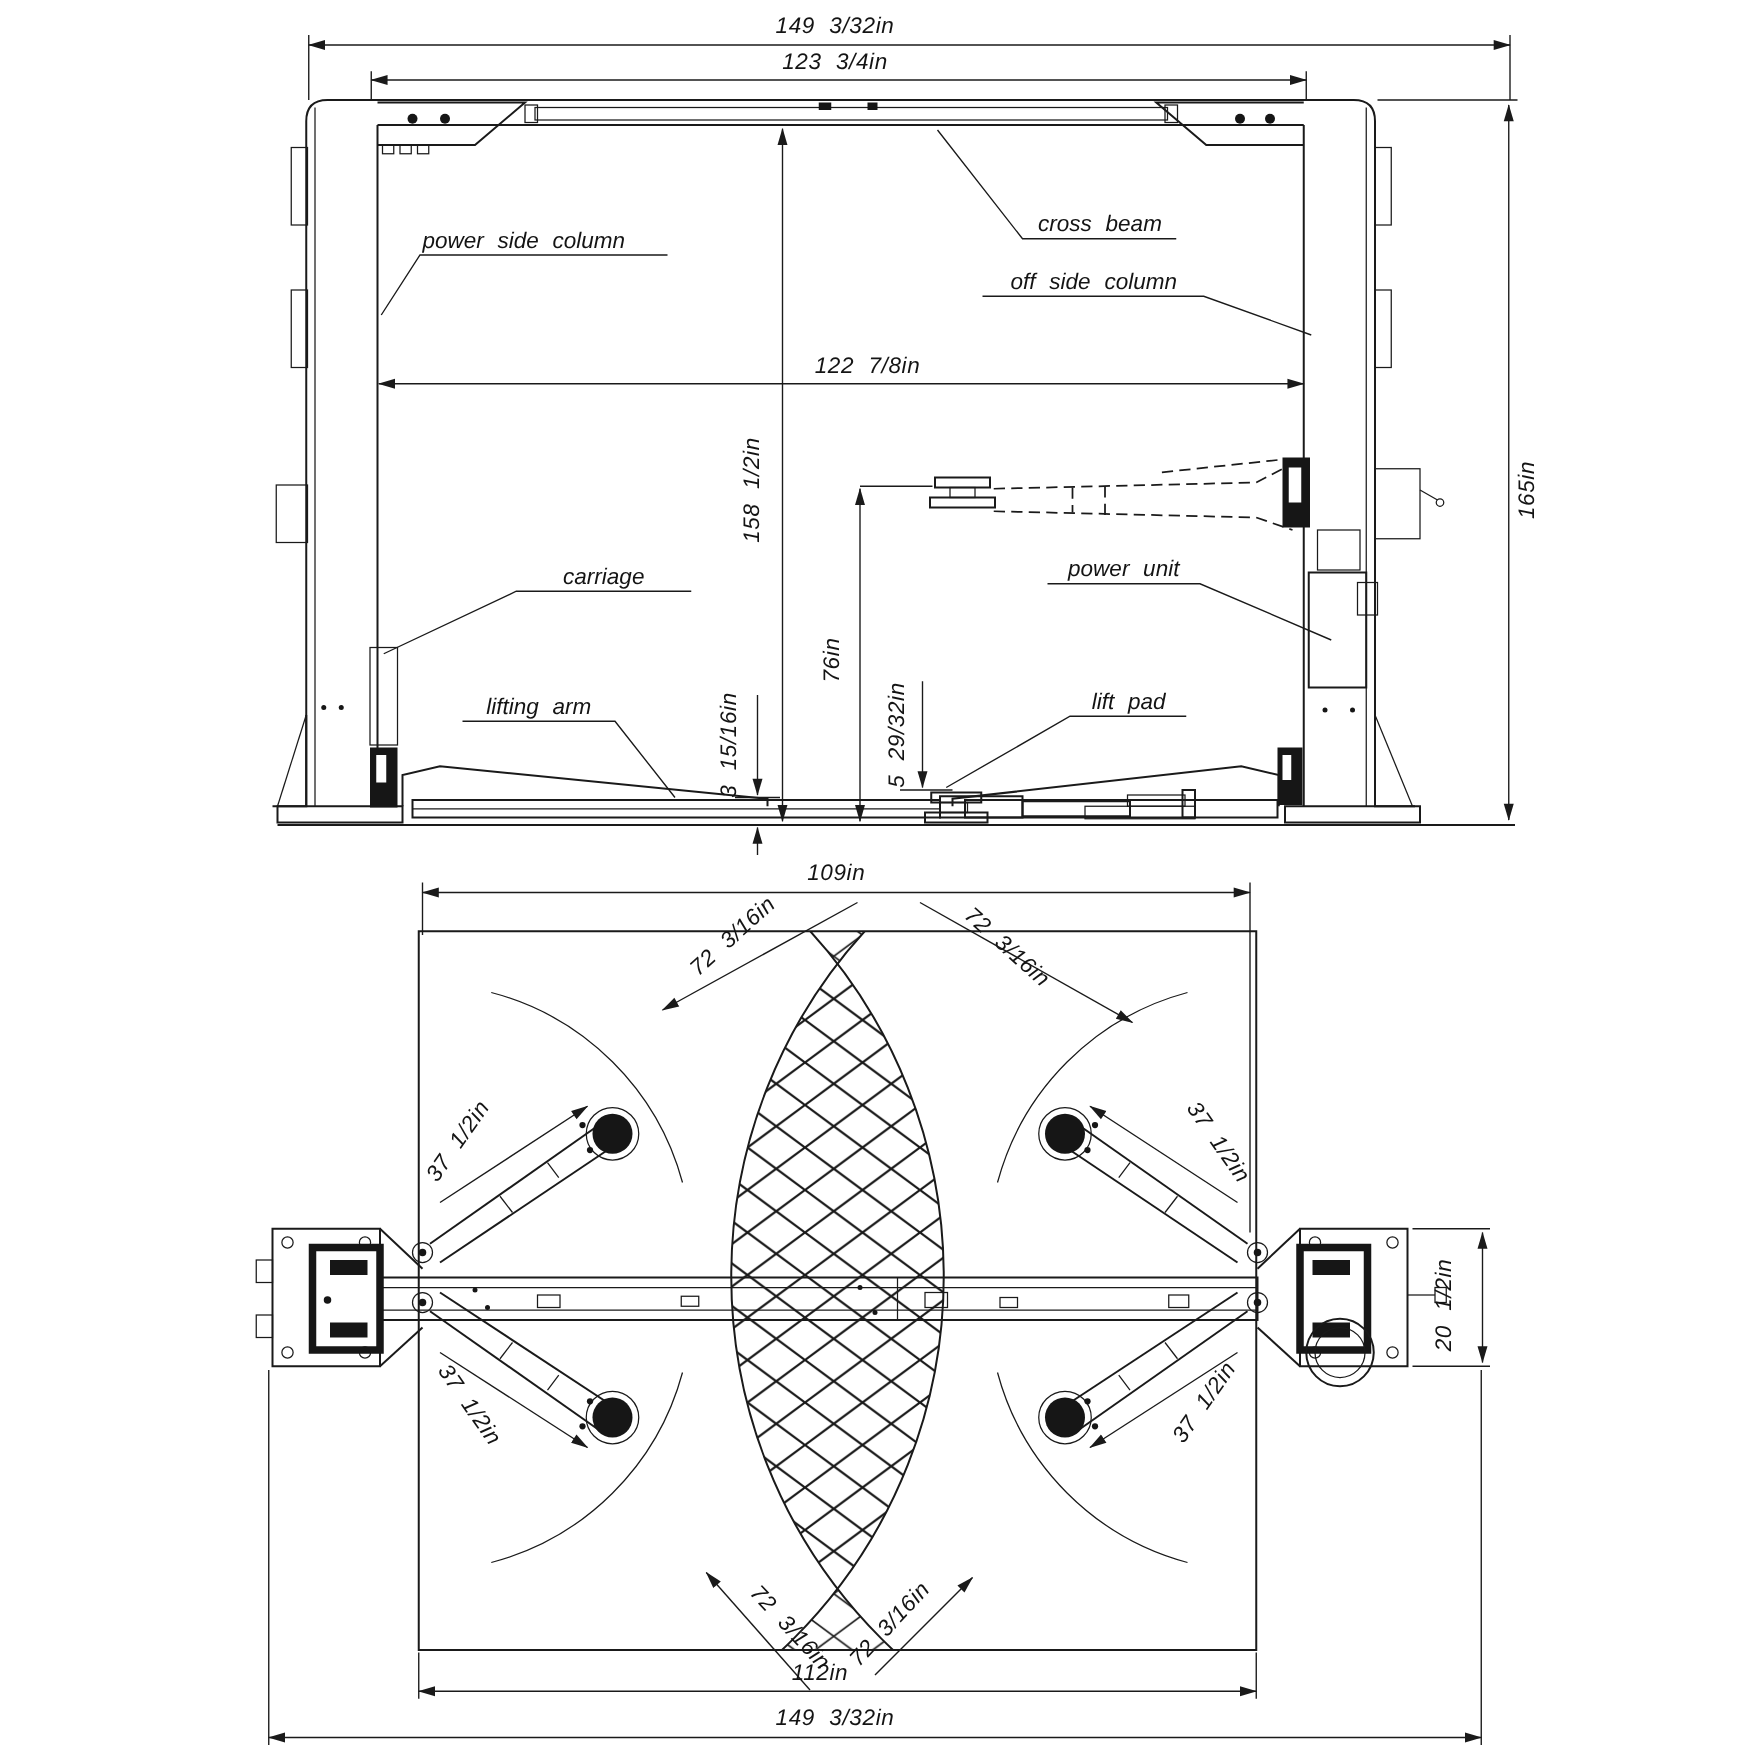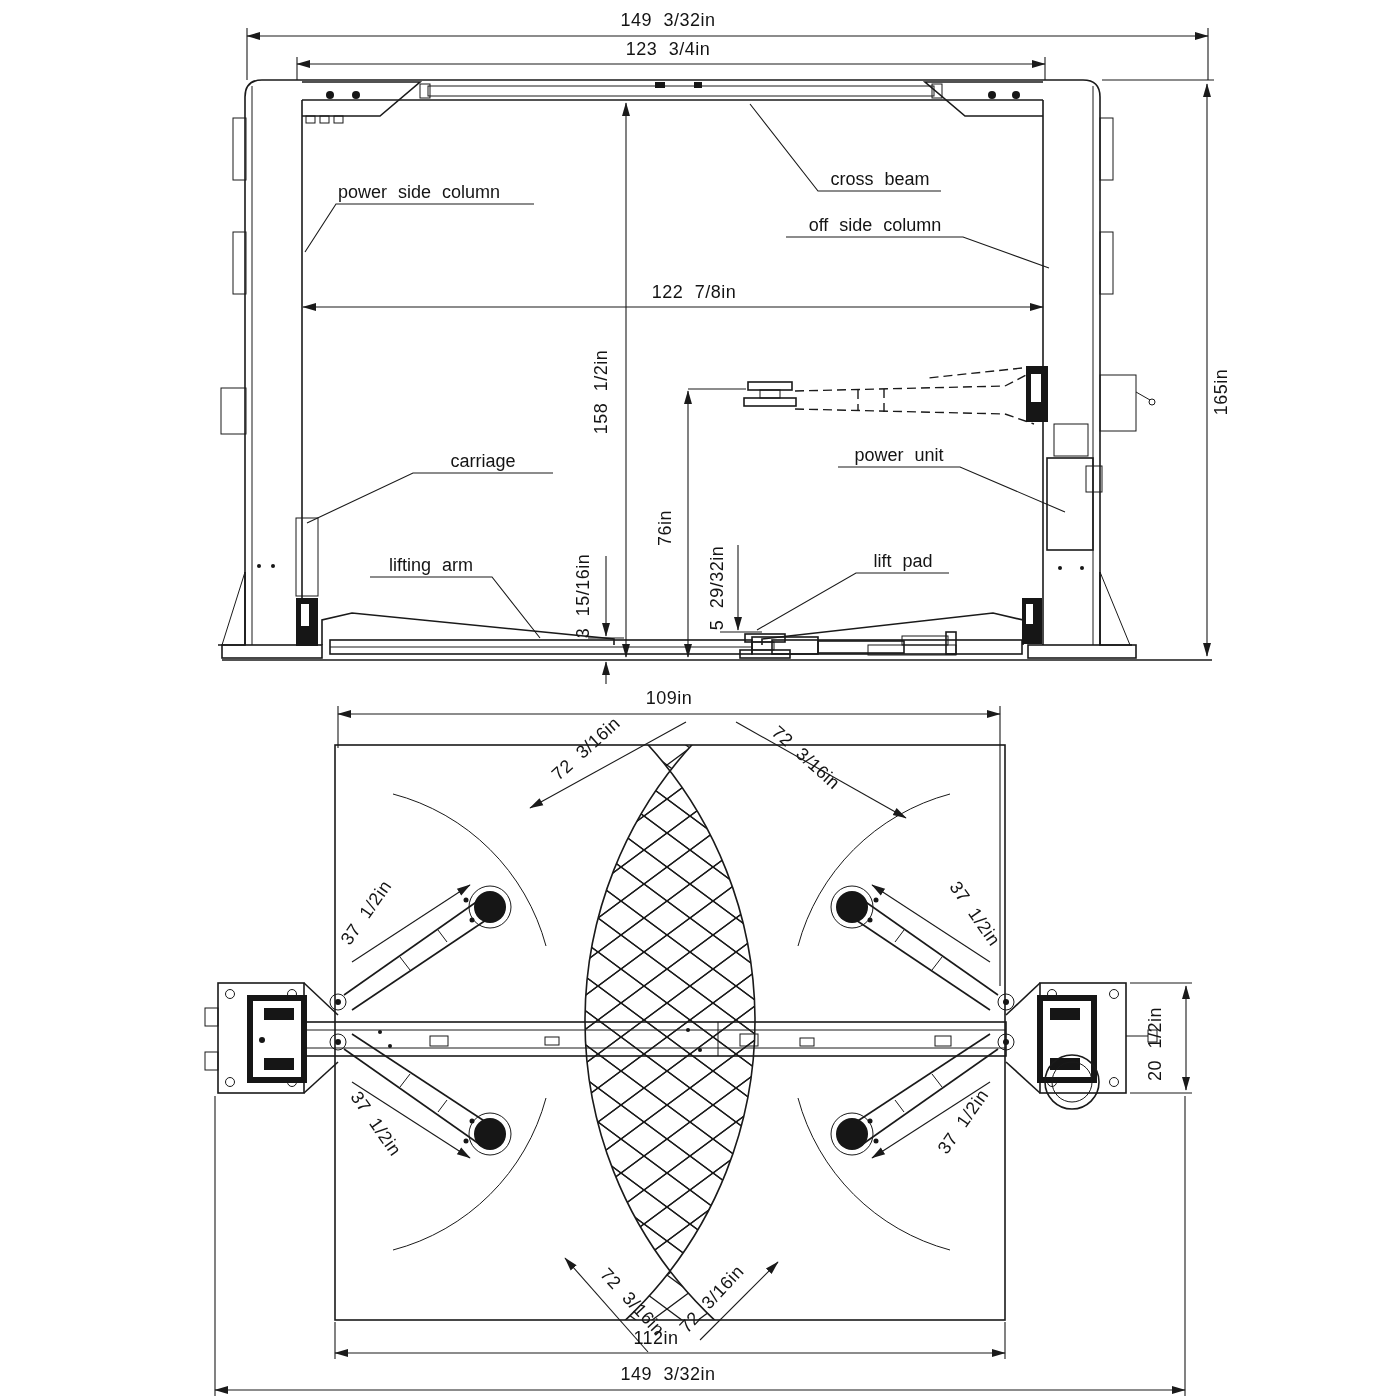--- a/index.html
+++ b/index.html
@@ -1,16 +1,16 @@
 <!DOCTYPE html>
 <html><head>
 <meta charset="utf-8">
 <style>
   html,body{margin:0;padding:0;background:#ffffff;}
-  .page{width:1400px;height:1400px;background:#fff;position:relative;font-family:"Liberation Sans",sans-serif;}
+  .page{width:1400px;height:1400px;background:#fff;position:relative;font-family:"Liberation Sans",sans-serif;font-style:italic;}
   svg{display:block}
   svg text{font-family:"Liberation Sans",sans-serif;font-size:18px;fill:#141414;word-spacing:6px;}
   svg text.dim{font-size:18px;letter-spacing:.5px;}
   svg text.lbl{font-size:18px;}
   .ln{stroke:#1a1a1a;stroke-width:1.6;fill:none;}
   .thin{stroke:#1a1a1a;stroke-width:1;fill:none;}
   .dimln{stroke:#1a1a1a;stroke-width:1.1;fill:none;}
   .dash{stroke:#1a1a1a;stroke-width:1.4;fill:none;stroke-dasharray:9 5;}
   .blk{fill:#161616;stroke:none;}
 </style>

